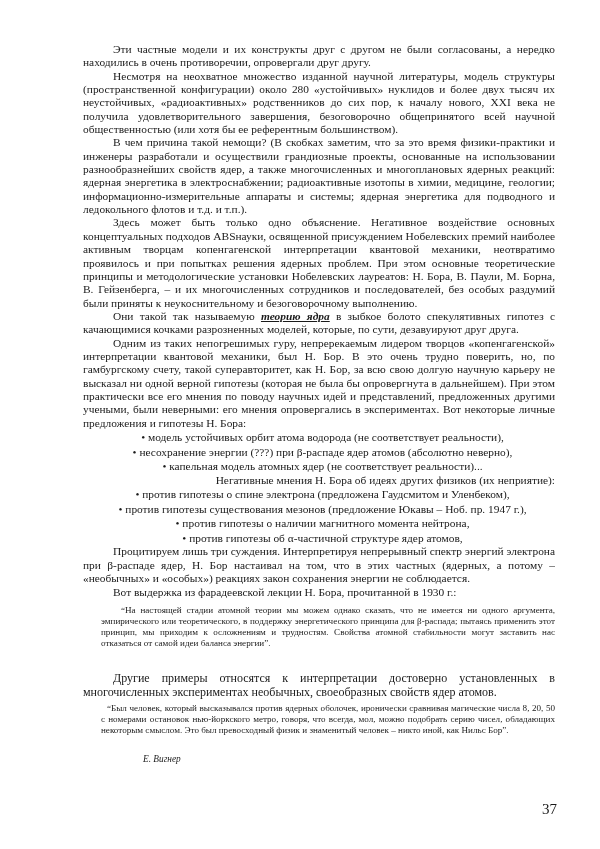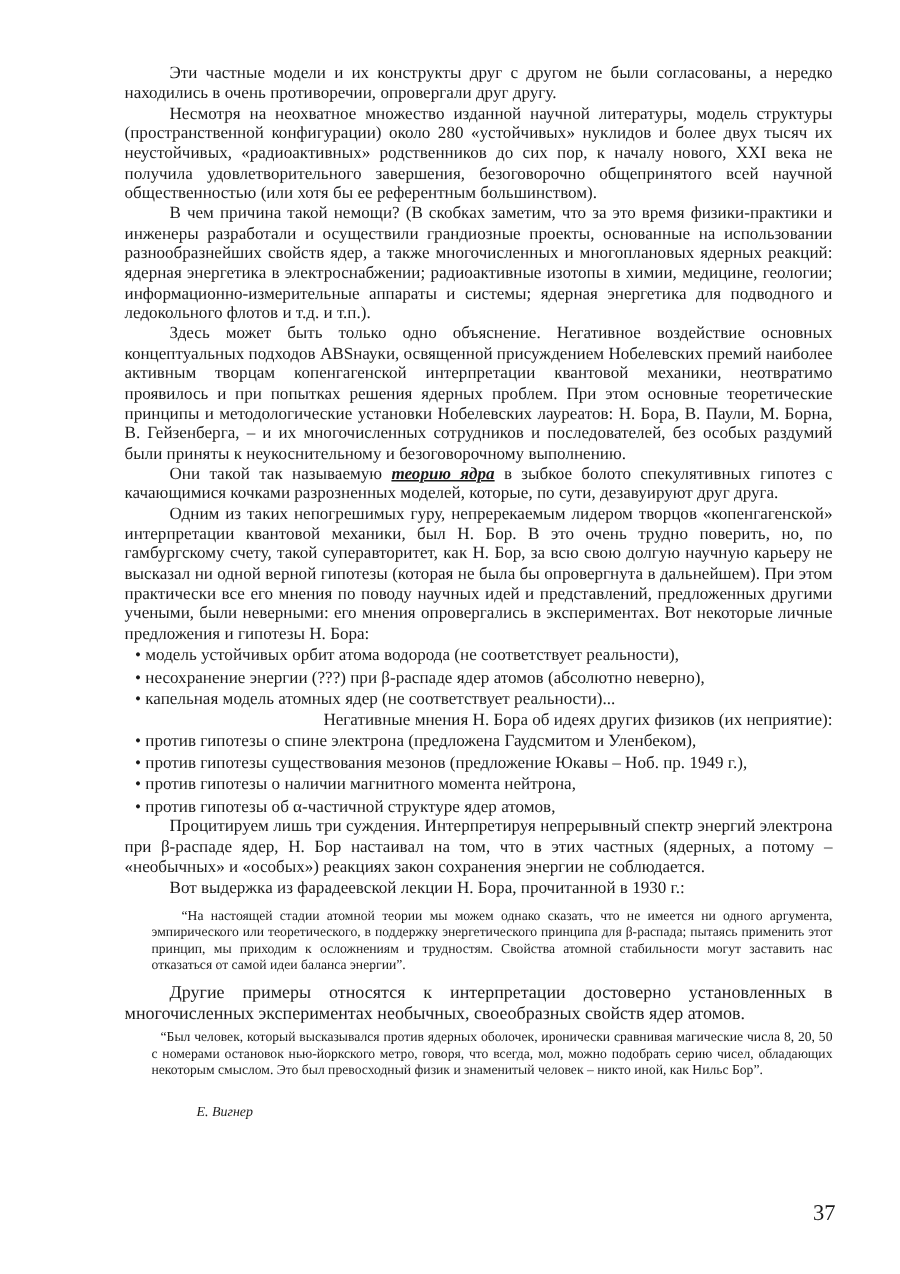--- a/index.html
+++ b/index.html
@@ -9,40 +9,40 @@
       left: 83px;
       top: 43px;
       width: 472px;
       font-family: "Liberation Serif", "DejaVu Serif", serif;
       color: #1a1a1a;
       font-size: 11.4px;
       line-height: 13.35px;
     }
     p { margin: 0; text-align: justify; }
     .ind { text-indent: 30px; }
-    .bul { padding-left: 14px; text-indent: -7px; text-align: left; line-height: 14.6px; }
+    .bul { padding-left: 14px; text-indent: -7px; text-align: center; line-height: 14.6px; }
     .bul::before { content: "\2022\00a0"; }
     .neg { padding-left: 21px; text-align: right; }
     em.bi { font-weight: bold; font-style: italic; text-decoration: underline; }
     .quote {
       font-size: 9.1px;
       line-height: 11.2px;
       text-align: justify;
-      margin: 6px 0 4px 18px;
+      margin: 6px 0 21px 18px;
       text-indent: 20px;
     }
     .quote2 {
       font-size: 9.1px;
       line-height: 11.2px;
       text-align: justify;
       margin: 4px 0 16px 18px;
       text-indent: 6px;
     }
     .bigp { font-size: 12px; line-height: 14.2px; }
-    .author { font-size: 9.3px; font-style: italic; margin-left: 48px; line-height: 12px; font-family: Liberation Serif, serif; }
+    .author { font-size: 9.3px; font-style: italic; margin-left: 60px; line-height: 12px; font-family: Liberation Serif, serif; }
     .pagenum {
       position: absolute;
       left: 542px;
       top: 801px;
       font-family: "Liberation Serif", "DejaVu Serif", serif;
       font-size: 15px;
       color: #1a1a1a;
     }
   </style>
 </head>
@@ -59,21 +59,21 @@
   <div>
     <p class="bul">модель устойчивых орбит атома водорода (не соответствует реальности),</p>
     <p class="bul">несохранение энергии (???) при β-распаде ядер атомов (абсолютно неверно),</p>
     <p class="bul">капельная модель атомных ядер (не соответствует реальности)...</p>
   </div>
 
   <p class="neg">Негативные мнения Н. Бора об идеях других физиков (их неприятие):</p>
 
   <div>
     <p class="bul">против гипотезы о спине электрона (предложена Гаудсмитом и Уленбеком),</p>
-    <p class="bul">против гипотезы существования мезонов (предложение Юкавы – Ноб. пр. 1949 г.),</p>
+    <p class="bul">против гипотезы существования мезонов (предложение Юкавы – Ноб. пр. 1947 г.),</p>
     <p class="bul">против гипотезы о наличии магнитного момента нейтрона,</p>
     <p class="bul">против гипотезы об α-частичной структуре ядер атомов,</p>
   </div>
 
   <p class="ind">Процитируем лишь три суждения. Интерпретируя непрерывный спектр энергий электрона при β-распаде ядер, Н. Бор настаивал на том, что в этих частных (ядерных, а потому – «необычных» и «особых») реакциях закон сохранения энергии не соблюдается.</p>
   <p class="ind">Вот выдержка из фарадеевской лекции Н. Бора, прочитанной в 1930 г.:</p>
 
   <p class="quote">“На настоящей стадии атомной теории мы можем однако сказать, что не имеется ни одного аргумента, эмпирического или теоретического, в поддержку энергетического принципа для β-распада; пытаясь применить этот принцип, мы приходим к осложнениям и трудностям. Свойства атомной стабильности могут заставить нас отказаться от самой идеи баланса энергии”.</p>
 
   <p class="ind bigp">Другие примеры относятся к интерпретации достоверно установленных в многочисленных экспериментах необычных, своеобразных свойств ядер атомов.</p>

